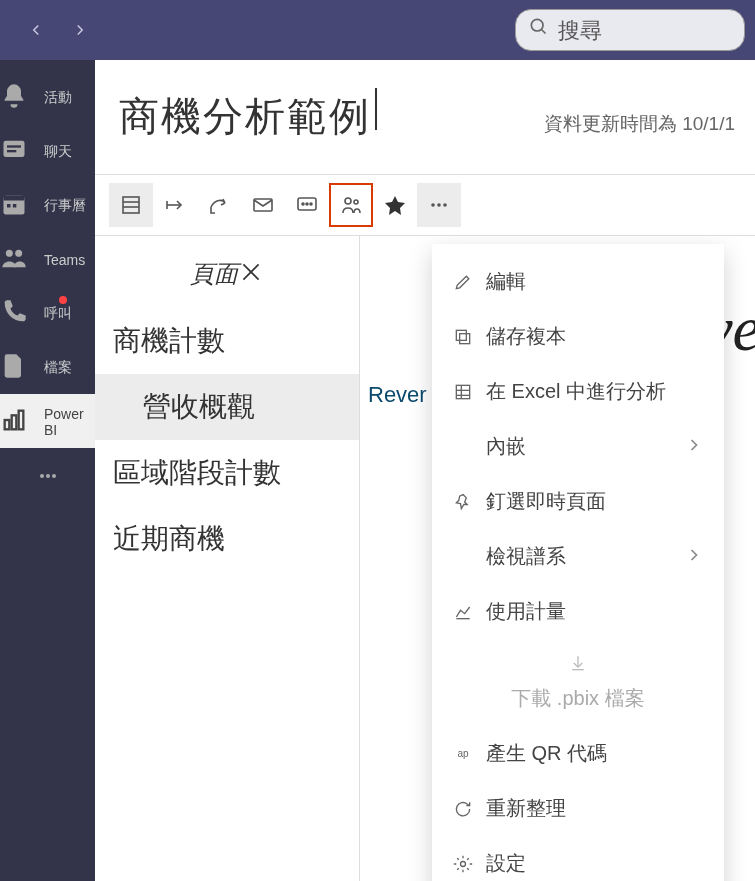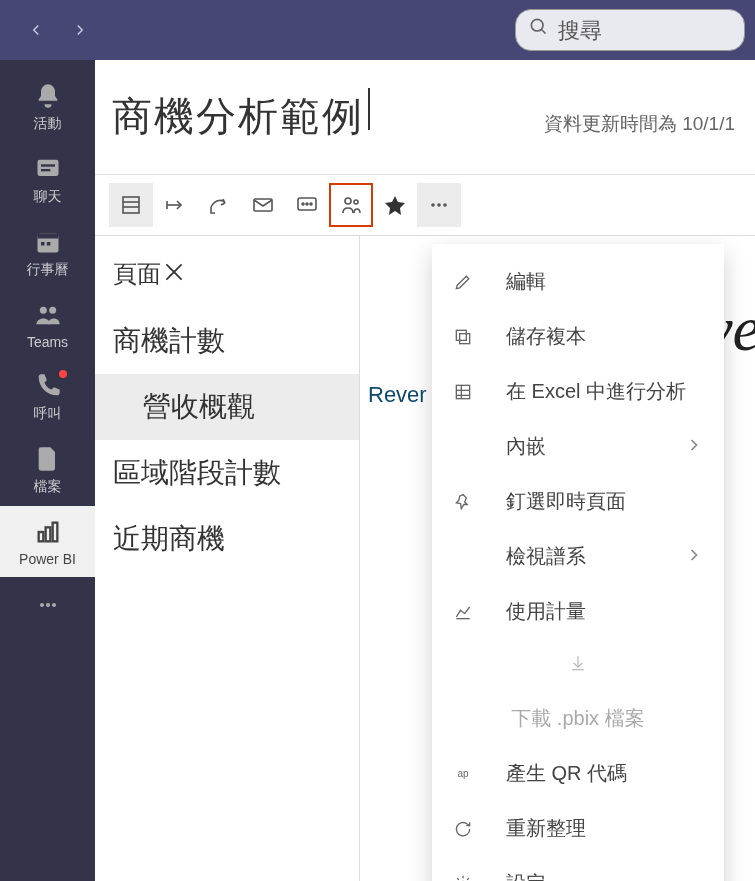--- a/index.html
+++ b/index.html
@@ -49,23 +49,23 @@
       background: #33344A;
       display: flex;
       flex-direction: column;
       align-items: center;
       padding-top: 10px;
     }
     .rail-item {
       width: 100%;
       padding: 12px 0 10px 0;
       display: flex;
-      flex-direction: column;
+      flex-direction: row;
       align-items: center;
-      gap: 1px;
+      gap: 16px;
       color: #aaa;
       cursor: pointer;
       position: relative;
     }
     .rail-item.active { background: #f0f0f0; color: #444; }
     .rail-item.active .rlabel { color: #444; }
     .rlabel { font-size: 14px; color: #ccc; }
     .rail-item .ricon svg { width: 28px; height: 28px; }
     .notif-dot {
       position: absolute;
@@ -86,21 +86,21 @@
     .main {
       flex: 1;
       display: flex;
       flex-direction: column;
       background: #fff;
       position: relative;
     }
     .page-head {
       display: flex;
       align-items: baseline;
-      padding: 28px 20px 30px 17px;
+      padding: 28px 20px 30px 24px;
     }
     .page-title {
       font-size: 40px;
       color: #333;
       font-weight: 400;
       letter-spacing: 2px;
     }
     .cursor-bar { border-left: 2px solid #333; height: 42px; margin-left: 4px; }
     .refresh-note {
       margin-left: auto;
@@ -132,22 +132,23 @@
 
     
     .pages-panel {
       width: 265px;
       border-right: 1px solid #ddd;
       padding: 22px 0 0 0;
     }
     .pages-head {
       display: flex;
       align-items: center;
-      justify-content: flex-start;
+      justify-content: center;
       padding: 0 18px 18px 18px;
+      font-style: italic;
     }
     .pages-head h3 { font-size: 24px; font-weight: 400; color: #333; }
     .closex { cursor: pointer; color: #333; }
     .page-list-item {
       padding: 14px 18px;
       font-size: 28px;
       color: #333;
       cursor: pointer;
     }
     .page-list-item.active { background: #ececec; padding-left: 48px; }
@@ -180,21 +181,21 @@
       left: 72px;
       width: 292px;
       background: #fff;
       box-shadow: 0 8px 24px rgba(0,0,0,.18);
       border-radius: 2px;
       padding: 10px 0;
     }
     .ditem {
       display: flex;
       align-items: center;
-      gap: 32px;
+      gap: 12px;
       padding: 14px 20px;
       cursor: pointer;
       color: #444;
     }
     .ditem.disabled { color: #aaa; cursor: default; flex-direction: column; }
     .ditem .dicon { width: 22px; display: flex; justify-content: center; }
     .ditem .dlabel { font-size: 20px; flex: 1; }
     .ditem .chev { color: #888; }
     .ditem svg { width: 20px; height: 20px; }
   </style>

